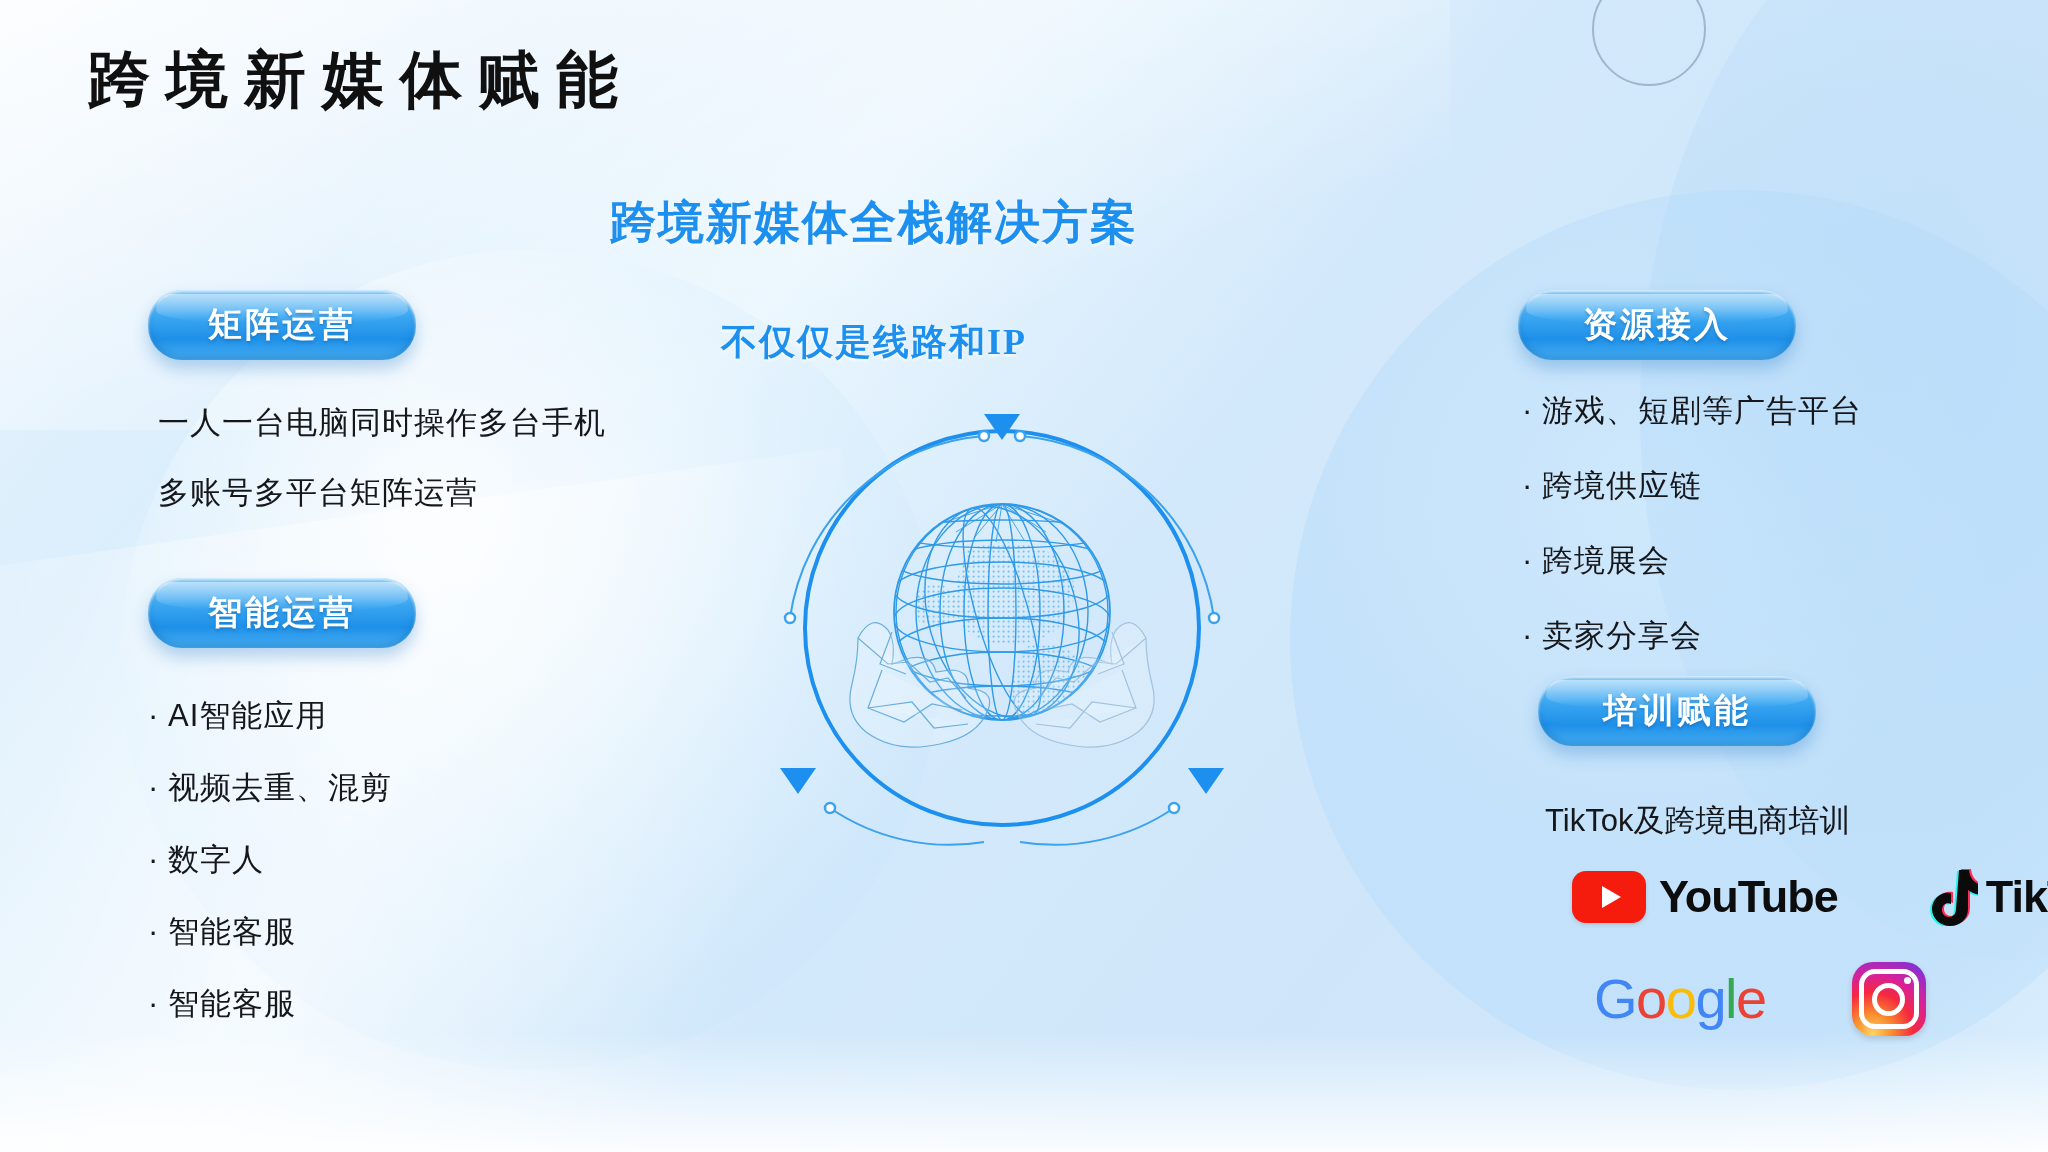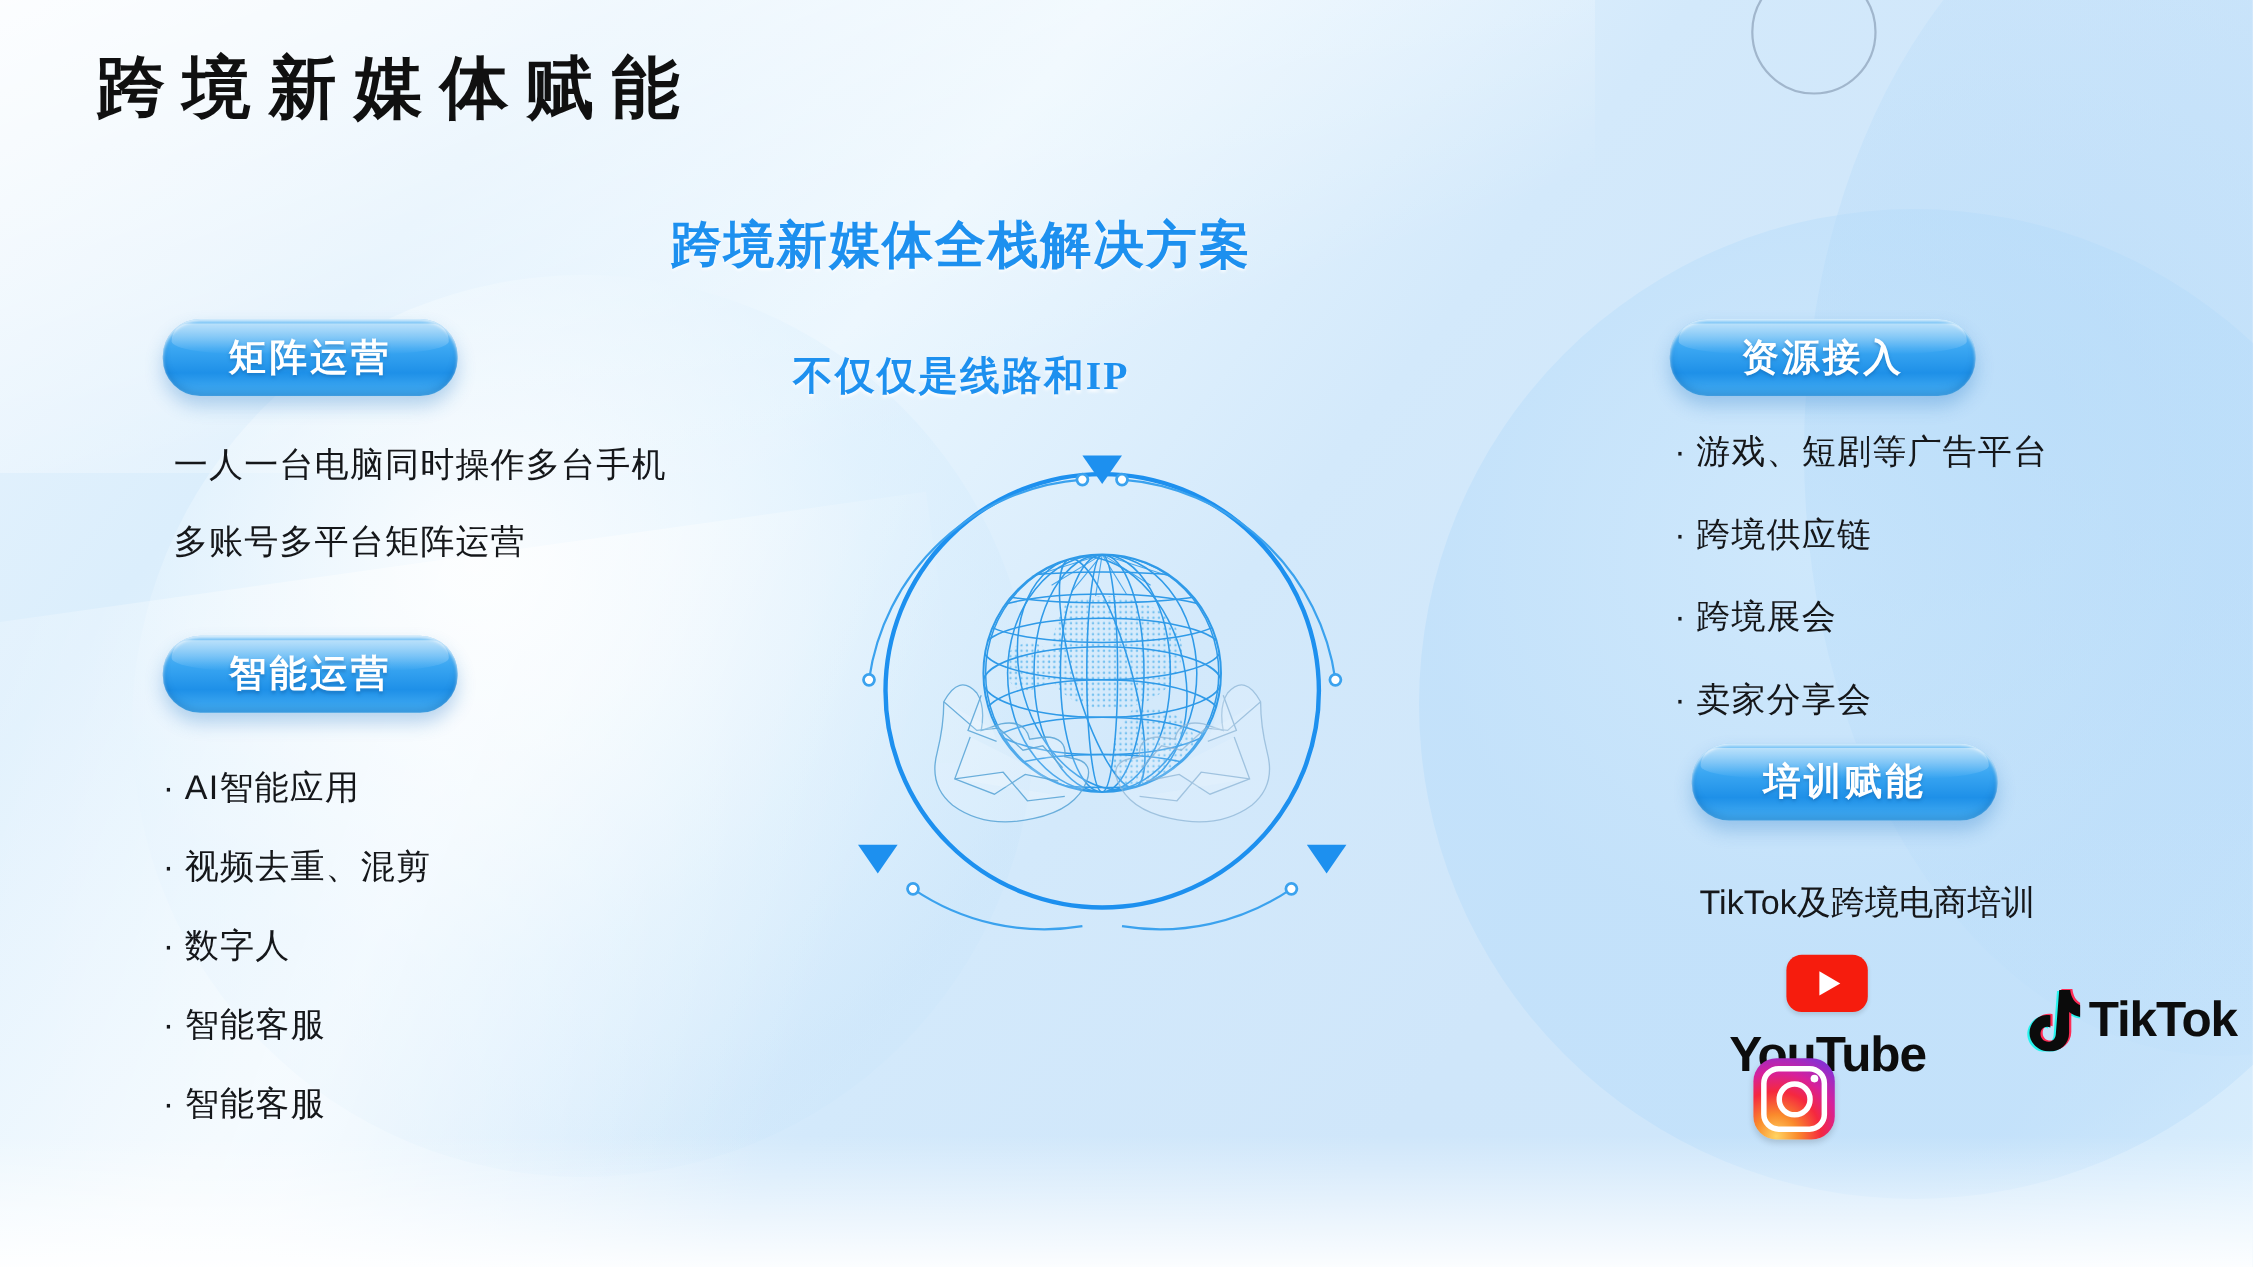--- a/index.html
+++ b/index.html
@@ -117,21 +117,21 @@
   .left-bullets{left:148px;top:695px;}
   .right-bullets{left:1522px;top:390px;}
   .right-bullets .bullet-item{margin-bottom:33px;}
   .right-train-text{left:1545px;top:800px;}
 
   
   .logo-row{position:absolute;display:flex;align-items:center;}
   .logo-row-1{left:1572px;top:868px;gap:88px;}
   .logo-row-2{left:1594px;top:962px;gap:86px;}
 
-  .yt{display:flex;align-items:center;gap:13px;flex-direction:column;}
+  .yt{display:flex;align-items:flex-end;gap:13px;}
   .yt-badge{
     width:74px;height:52px;border-radius:14px;background:#f61c0d;
     display:flex;align-items:center;justify-content:center;
     box-shadow:0 2px 4px rgba(0,0,0,.12);
   }
   .yt-tri{
     width:0;height:0;border-left:19px solid #fff;
     border-top:11px solid transparent;border-bottom:11px solid transparent;
     margin-left:4px;
   }
@@ -343,20 +343,23 @@
       <svg width="52" height="58" viewBox="0 0 52 58">
         <path d="M36 2 h10 c1 9 6 14 14 15 v10 c-6 0 -11 -2 -15 -5 v19 c0 10 -8 17 -18 17 c-10 0 -18 -8 -18 -17 c0 -10 9 -18 19 -16 v11 c-5 -2 -9 1 -9 6 c0 4 3 7 7 7 c4 0 7 -3 7 -8 Z" fill="#25f4ee" transform="translate(-5,1)"></path>
         <path d="M36 2 h10 c1 9 6 14 14 15 v10 c-6 0 -11 -2 -15 -5 v19 c0 10 -8 17 -18 17 c-10 0 -18 -8 -18 -17 c0 -10 9 -18 19 -16 v11 c-5 -2 -9 1 -9 6 c0 4 3 7 7 7 c4 0 7 -3 7 -8 Z" fill="#fe2c55" transform="translate(-1,-1)"></path>
         <path d="M36 2 h10 c1 9 6 14 14 15 v10 c-6 0 -11 -2 -15 -5 v19 c0 10 -8 17 -18 17 c-10 0 -18 -8 -18 -17 c0 -10 9 -18 19 -16 v11 c-5 -2 -9 1 -9 6 c0 4 3 7 7 7 c4 0 7 -3 7 -8 Z" fill="#0b0b0b" transform="translate(-3,0)"></path>
       </svg>
       <div class="tt-word">TikTok</div>
     </div>
   </div>
 
   <div class="logo-row logo-row-2">
+    <div class="google-word">
+      <span class="g1">G</span><span class="g2">o</span><span class="g3">o</span><span class="g4">g</span><span class="g5">l</span><span class="g6">e</span>
+    </div>
     <div class="ig">
       <div class="ig-frame">
         <div class="ig-lens"></div>
       </div>
       <div class="ig-dot"></div>
     </div>
   </div>
 
 </div>
 

